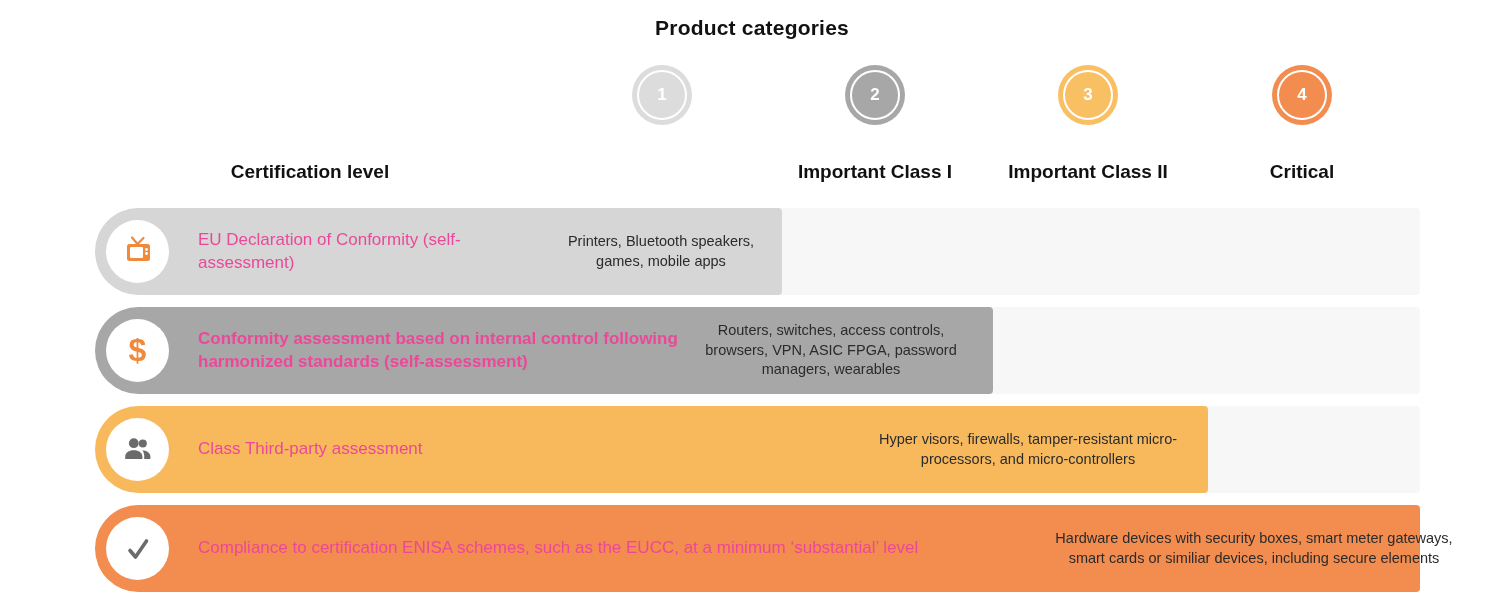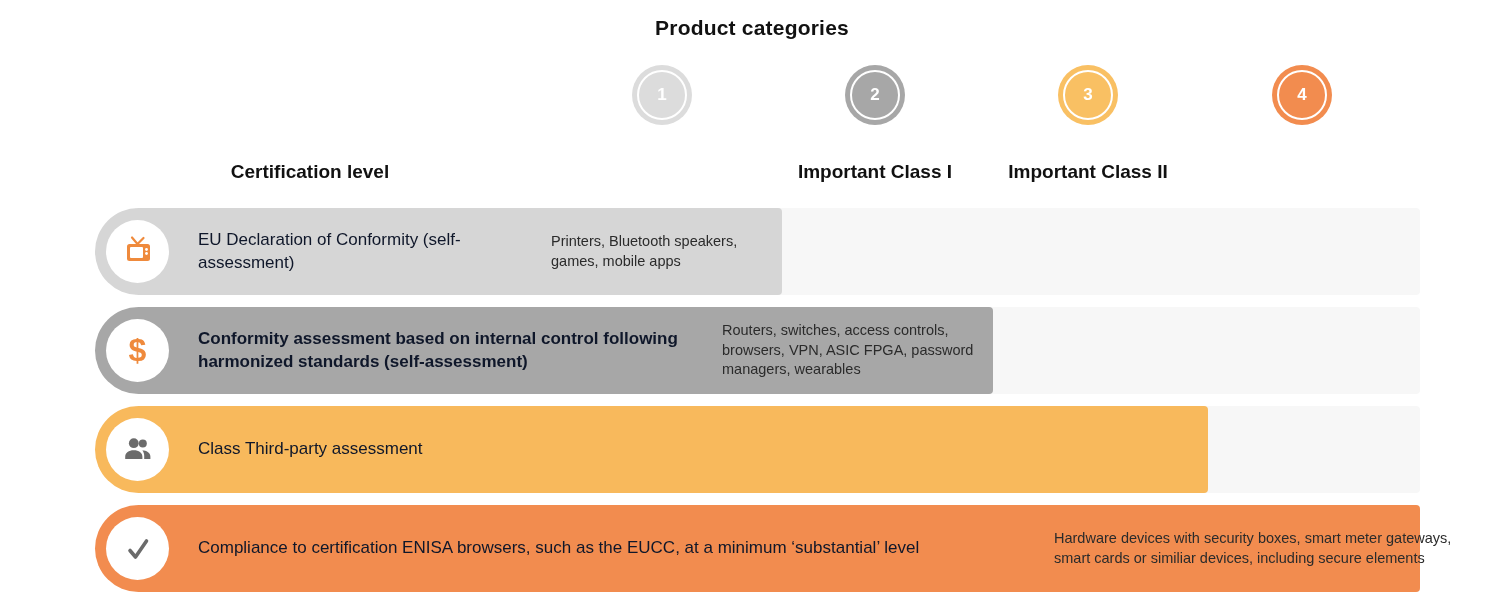--- a/index.html
+++ b/index.html
@@ -120,40 +120,40 @@
     padding-bottom: 2px;
   }
 
   .row-label {
     position: absolute;
     left: 103px; top: 0; bottom: 0;
     display: flex;
     align-items: center;
     font-size: 17px;
     line-height: 1.35;
-    color: #0f172a;
+    color: #ec4899;
   }
   .row-0 .row-label { width: 290px; }
   .row-1 .row-label { width: 480px; font-weight: bold; }
   .row-2 .row-label { width: 420px; }
   .row-3 .row-label { width: 830px; }
 
   .row-products {
     position: absolute;
     top: 0; bottom: 0;
     display: flex;
     align-items: center;
     justify-content: center;
-    text-align: left;
+    text-align: center;
     font-size: 14.5px;
     line-height: 1.35;
     color: #2b2b2b;
   }
   .row-0 .row-products { left: 456px; width: 220px; }
-  .row-1 .row-products { left: 627px; width: 260px; }
+  .row-1 .row-products { left: 606px; width: 260px; }
   .row-2 .row-products { left: 758px; width: 350px; }
   .row-3 .row-products { left: 931px; width: 400px; margin-left: 28px; }
 </style>
 </head>
 <body>
 
 <div class="canvas">
 
   <div class="title">Product categories</div>
 
@@ -166,20 +166,21 @@
   <div class="num-circle circle-3" style="background: rgb(249, 192, 99);">
     <span class="num">3</span>
   </div>
   <div class="num-circle circle-4" style="background: rgb(242, 140, 79);">
     <span class="num">4</span>
   </div>
 
   <div class="col-header header-cert">Certification level</div>
   <div class="col-header header-col-2">Important Class II</div>
   <div class="col-header header-col-1">Important Class I</div>
+  <div class="col-header header-col-3">Critical</div>
 
   <div class="row row-0">
     <div class="track" style="background: rgb(247, 247, 247);"></div>
     <div class="pill" style="background: rgb(214, 214, 214);"></div>
     <div class="icon-circle">
       <span>
         <svg width="36" height="36" viewBox="0 0 36 36">
           <path d="M17.5 10 L12 3.5 M17.5 10 L23.5 4" stroke="#ef8a3c" stroke-width="2.2" stroke-linecap="round" fill="none"></path>
           <rect x="7" y="10" width="23" height="17" rx="2.5" fill="#ef8a3c"></rect>
           <rect x="10" y="13" width="13" height="11" rx="1" fill="#ffffff"></rect>
@@ -209,29 +210,30 @@
       <span>
         <svg width="36" height="36" viewBox="0 0 36 36">
           <circle cx="22.8" cy="11.6" r="4" fill="#6b6b6b"></circle>
           <path d="M23.8 18.6 c4.2 0.6 6.6 3 6.6 6.2 V27 h-6.2 v-3.2 c0-2-0.6-3.8-1.9-5.2 z" fill="#6b6b6b"></path>
           <circle cx="13.8" cy="11.2" r="4.9" fill="#6b6b6b"></circle>
           <path d="M13.8 18.3 c-5.1 0-8.6 2.7-8.6 6.4 V27 h17.2 v-2.3 c0-3.7-3.5-6.4-8.6-6.4 z" fill="#6b6b6b"></path>
         </svg>
       </span>
     </div>
     <div class="row-label">Class Third-party assessment</div>
+    <div class="row-products">Hyper visors, firewalls, tamper-resistant micro-processors, and micro-controllers</div>
   </div>
 
   <div class="row row-3">
     <div class="track" style="background: rgb(247, 247, 247);"></div>
     <div class="pill" style="background: rgb(242, 140, 79);"></div>
     <div class="icon-circle">
       <span>
         <svg width="36" height="36" viewBox="0 0 36 36">
           <polyline points="10,19.5 15.5,26 26.5,10" fill="none" stroke="#6b6b6b" stroke-width="3.6" stroke-linecap="round" stroke-linejoin="round"></polyline>
         </svg>
       </span>
     </div>
-    <div class="row-label">Compliance to certification ENISA browsers, such as the EUCC, at a minimum ‘substantial’ level</div>
+    <div class="row-label">Compliance to certification ENISA schemes, such as the EUCC, at a minimum ‘substantial’ level</div>
     <div class="row-products">Hardware devices with security boxes, smart meter gateways, smart cards or similiar devices, including secure elements</div>
   </div>
 
 </div>
 
 </body></html>

